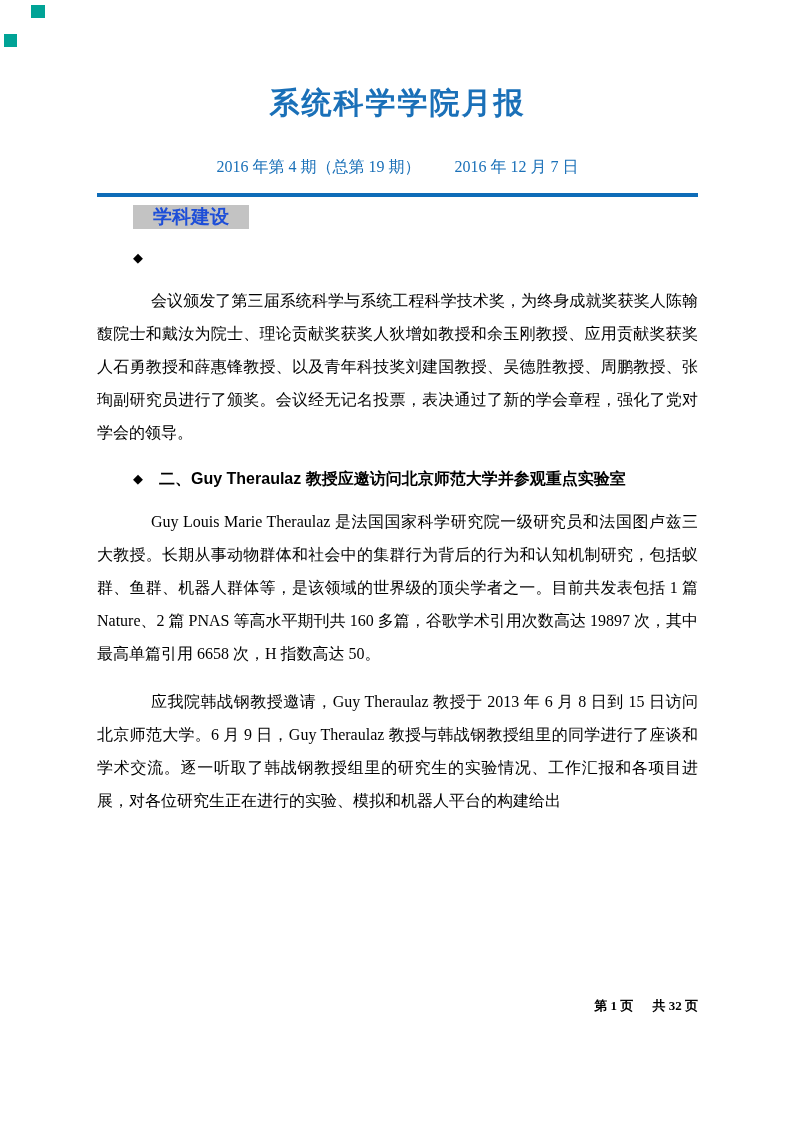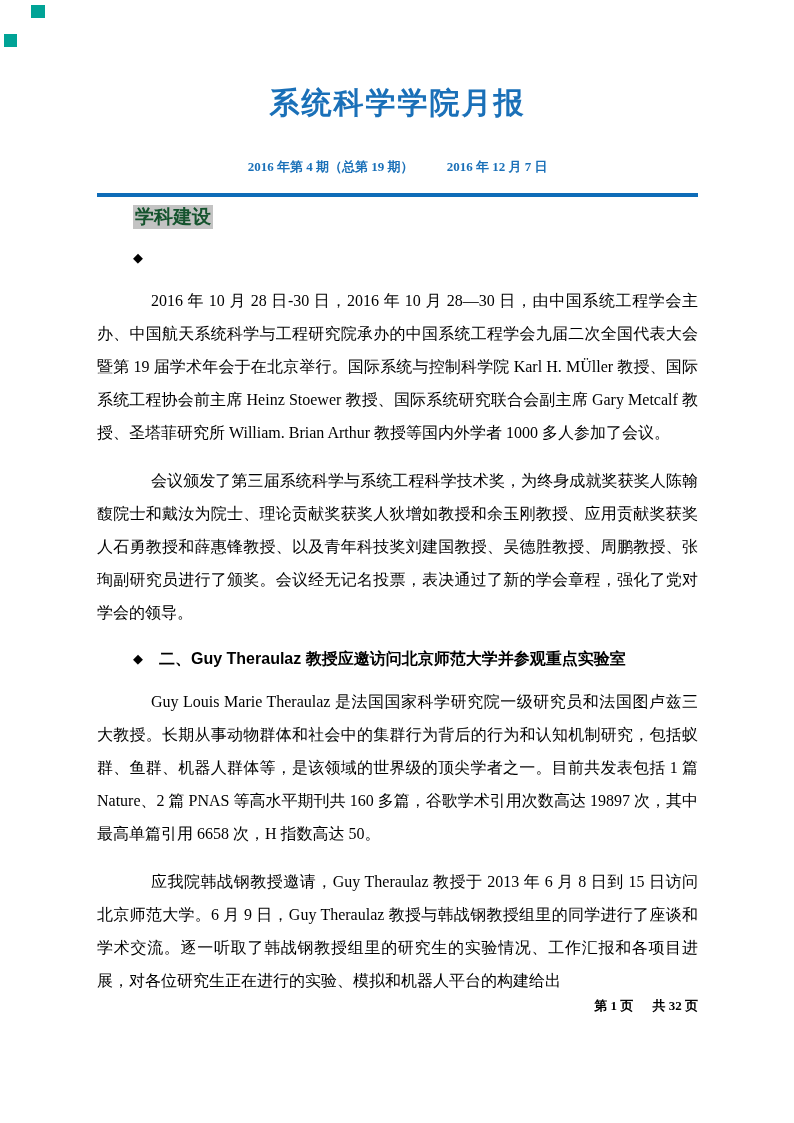--- a/index.html
+++ b/index.html
@@ -29,42 +29,42 @@
     text-align:center;
     font-size:30px;
     line-height:34px;
     font-weight:bold;
     letter-spacing:2px;
     color:#1a70b8;
   }
   .issue-line {
     margin-top:36px;
     text-align:center;
-    font-size:13px;
+    font-size:16px;
     line-height:22px;
-    font-weight:bold;
+    font-weight:normal;
     color:#1a70b8;
     white-space:nowrap;
   }
   .issue-line .issue-date { margin-left:30px; }
   .header-rule {
     margin-top:15px;
     width:601px; height:4px;
     background:#0e6cb8;
   }
   .section-heading-row { margin-top:8px; margin-left:36px; }
   .section-heading {
     display:inline-block;
     background:#c3c3c3;
     font-family:"Liberation Sans","DejaVu Sans",sans-serif;
     font-weight:bold;
     font-size:19px;
     line-height:24px;
-    padding:0 2px;
-    color:#14532d;
+    padding:0 20px;
+    color:#1d4ed8;
   }
   .item-heading {
     margin-top:19px;
     margin-left:36px;
     display:flex;
     align-items:baseline;
     font-family:"Liberation Sans","DejaVu Sans",sans-serif;
     font-weight:bold;
     font-size:16px;
     line-height:21px;
@@ -114,21 +114,20 @@
     <div class="header-rule"></div>
 
     <div class="section-heading-row">
       <span class="section-heading">学科建设</span>
     </div>
 
     <div class="item-heading">
       <span class="diamond-bullet">◆</span>
     </div>
 
-    <p class="body-paragraph">2016 年 10 月 28 日-30 日，2016 年 10 月 28—30 日，由中国系统工程学会主办、中国航天系统科学与工程研究院承办的中国系统工程学会九届二次全国代表大会暨第 19 届学术年会于在北京举行。国际系统与控制科学院 Karl H. MÜller 教授、国际系统工程协会前主席 Heinz Stoewer 教授、国际系统研究联合会副主席 Gary Metcalf 教授、圣塔菲研究所 William. Brian Arthur 教授等国内外学者 1000 多人参加了会议。</p>
 
     <p class="body-paragraph">会议颁发了第三届系统科学与系统工程科学技术奖，为终身成就奖获奖人陈翰馥院士和戴汝为院士、理论贡献奖获奖人狄增如教授和余玉刚教授、应用贡献奖获奖人石勇教授和薛惠锋教授、以及青年科技奖刘建国教授、吴德胜教授、周鹏教授、张珣副研究员进行了颁奖。会议经无记名投票，表决通过了新的学会章程，强化了党对学会的领导。</p>
 
     <div class="item-heading">
       <span class="diamond-bullet">◆</span>
       <span class="item-title">二、Guy Theraulaz 教授应邀访问北京师范大学并参观重点实验室</span>
     </div>
 
     <p class="body-paragraph">Guy Louis Marie Theraulaz 是法国国家科学研究院一级研究员和法国图卢兹三大教授。长期从事动物群体和社会中的集群行为背后的行为和认知机制研究，包括蚁群、鱼群、机器人群体等，是该领域的世界级的顶尖学者之一。目前共发表包括 1 篇 Nature、2 篇 PNAS 等高水平期刊共 160 多篇，谷歌学术引用次数高达 19897 次，其中最高单篇引用 6658 次，H 指数高达 50。</p>
 

